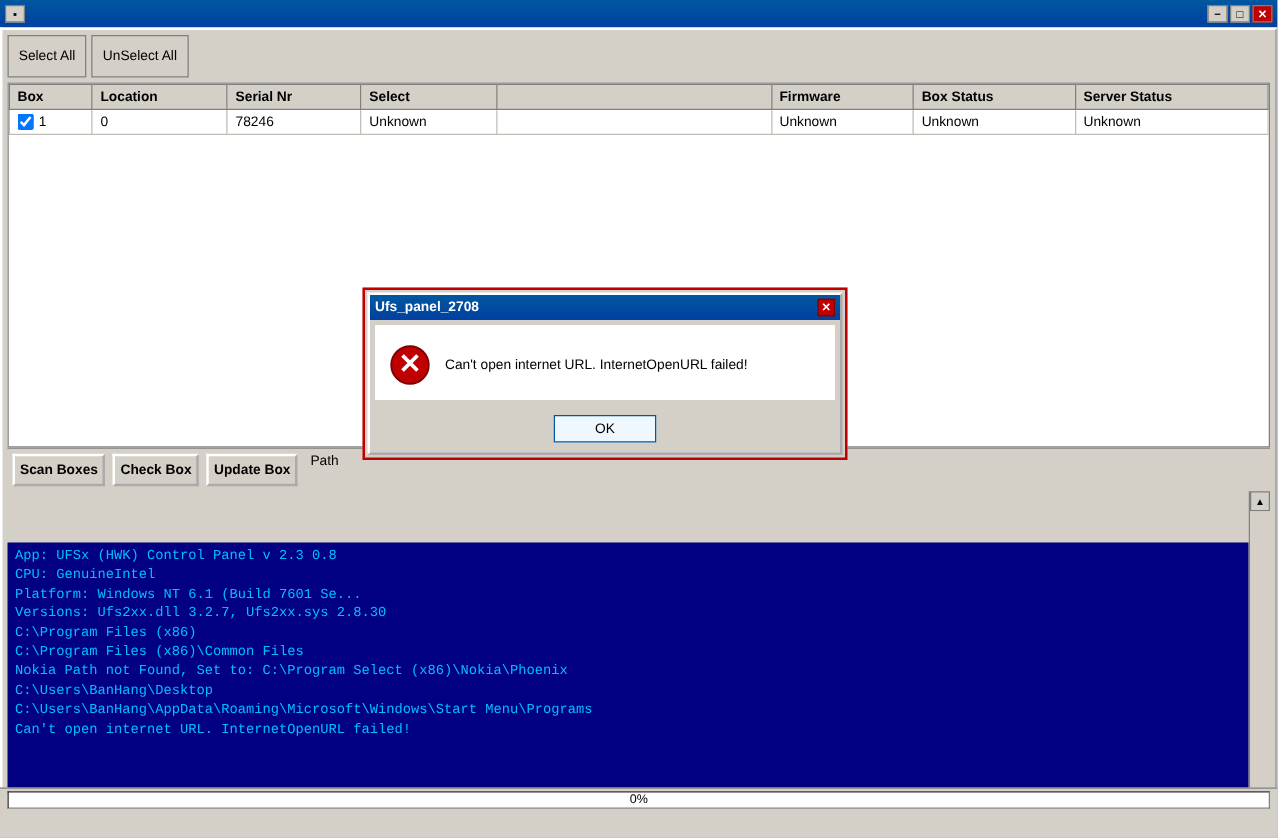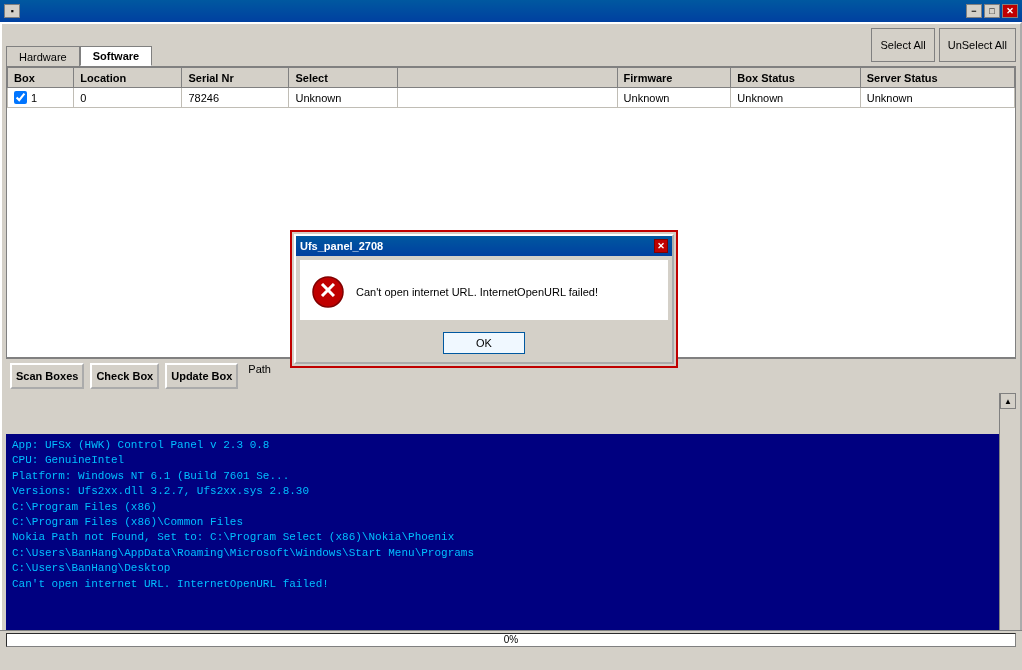--- a/index.html
+++ b/index.html
@@ -339,24 +339,20 @@
     <div class="title-btn">−</div>
     <div class="title-btn">□</div>
     <div class="title-btn" style="background:#c00000;color:white;">✕</div>
   </div>
 </div>
 
 <div class="window-frame">
   <div class="inner-content">
 
     <div style="display:flex; align-items:flex-end; justify-content:space-between; margin-bottom:0;">
-      <div class="tab-bar">
-        <div class="tab">Hardware</div>
-        <div class="tab active">Software</div>
-      </div>
       <div class="toolbar">
         <button class="toolbar-btn">Select All</button>
         <button class="toolbar-btn">UnSelect All</button>
       </div>
     </div>
 
     <div class="tab-panel">
       <div class="table-area">
         <table class="data-table">
           <thead>
@@ -403,22 +399,22 @@
 
       <div class="log-scroll-wrapper">
         <div class="log-area" id="log-area" style="flex:1;margin-top:41px;">
         <div class="log-line">App: UFSx (HWK) Control Panel v 2.3 0.8</div>
             <div class="log-line">CPU: GenuineIntel</div>
             <div class="log-line">Platform: Windows NT 6.1 (Build 7601 Se...</div>
             <div class="log-line">Versions: Ufs2xx.dll 3.2.7, Ufs2xx.sys 2.8.30</div>
             <div class="log-line">C:\Program Files (x86)</div>
             <div class="log-line">C:\Program Files (x86)\Common Files</div>
             <div class="log-line">Nokia Path not Found, Set to: C:\Program Select (x86)\Nokia\Phoenix</div>
+            <div class="log-line">C:\Users\BanHang\Desktop</div>
             <div class="log-line">C:\Users\BanHang\AppData\Roaming\Microsoft\Windows\Start Menu\Programs</div>
-            <div class="log-line">C:\Users\BanHang\Desktop</div>
             <div class="log-line"></div>
             <div class="log-line">Can't open internet URL. InternetOpenURL failed!</div>
           </div>
         <div class="log-scroll-arrows">
           <div class="scroll-btn">▲</div>
           <div style="flex:1; background:#d4d0c8; min-height:10px;"></div>
           <div class="scroll-btn">▼</div>
         </div>
       </div>
     </div>

